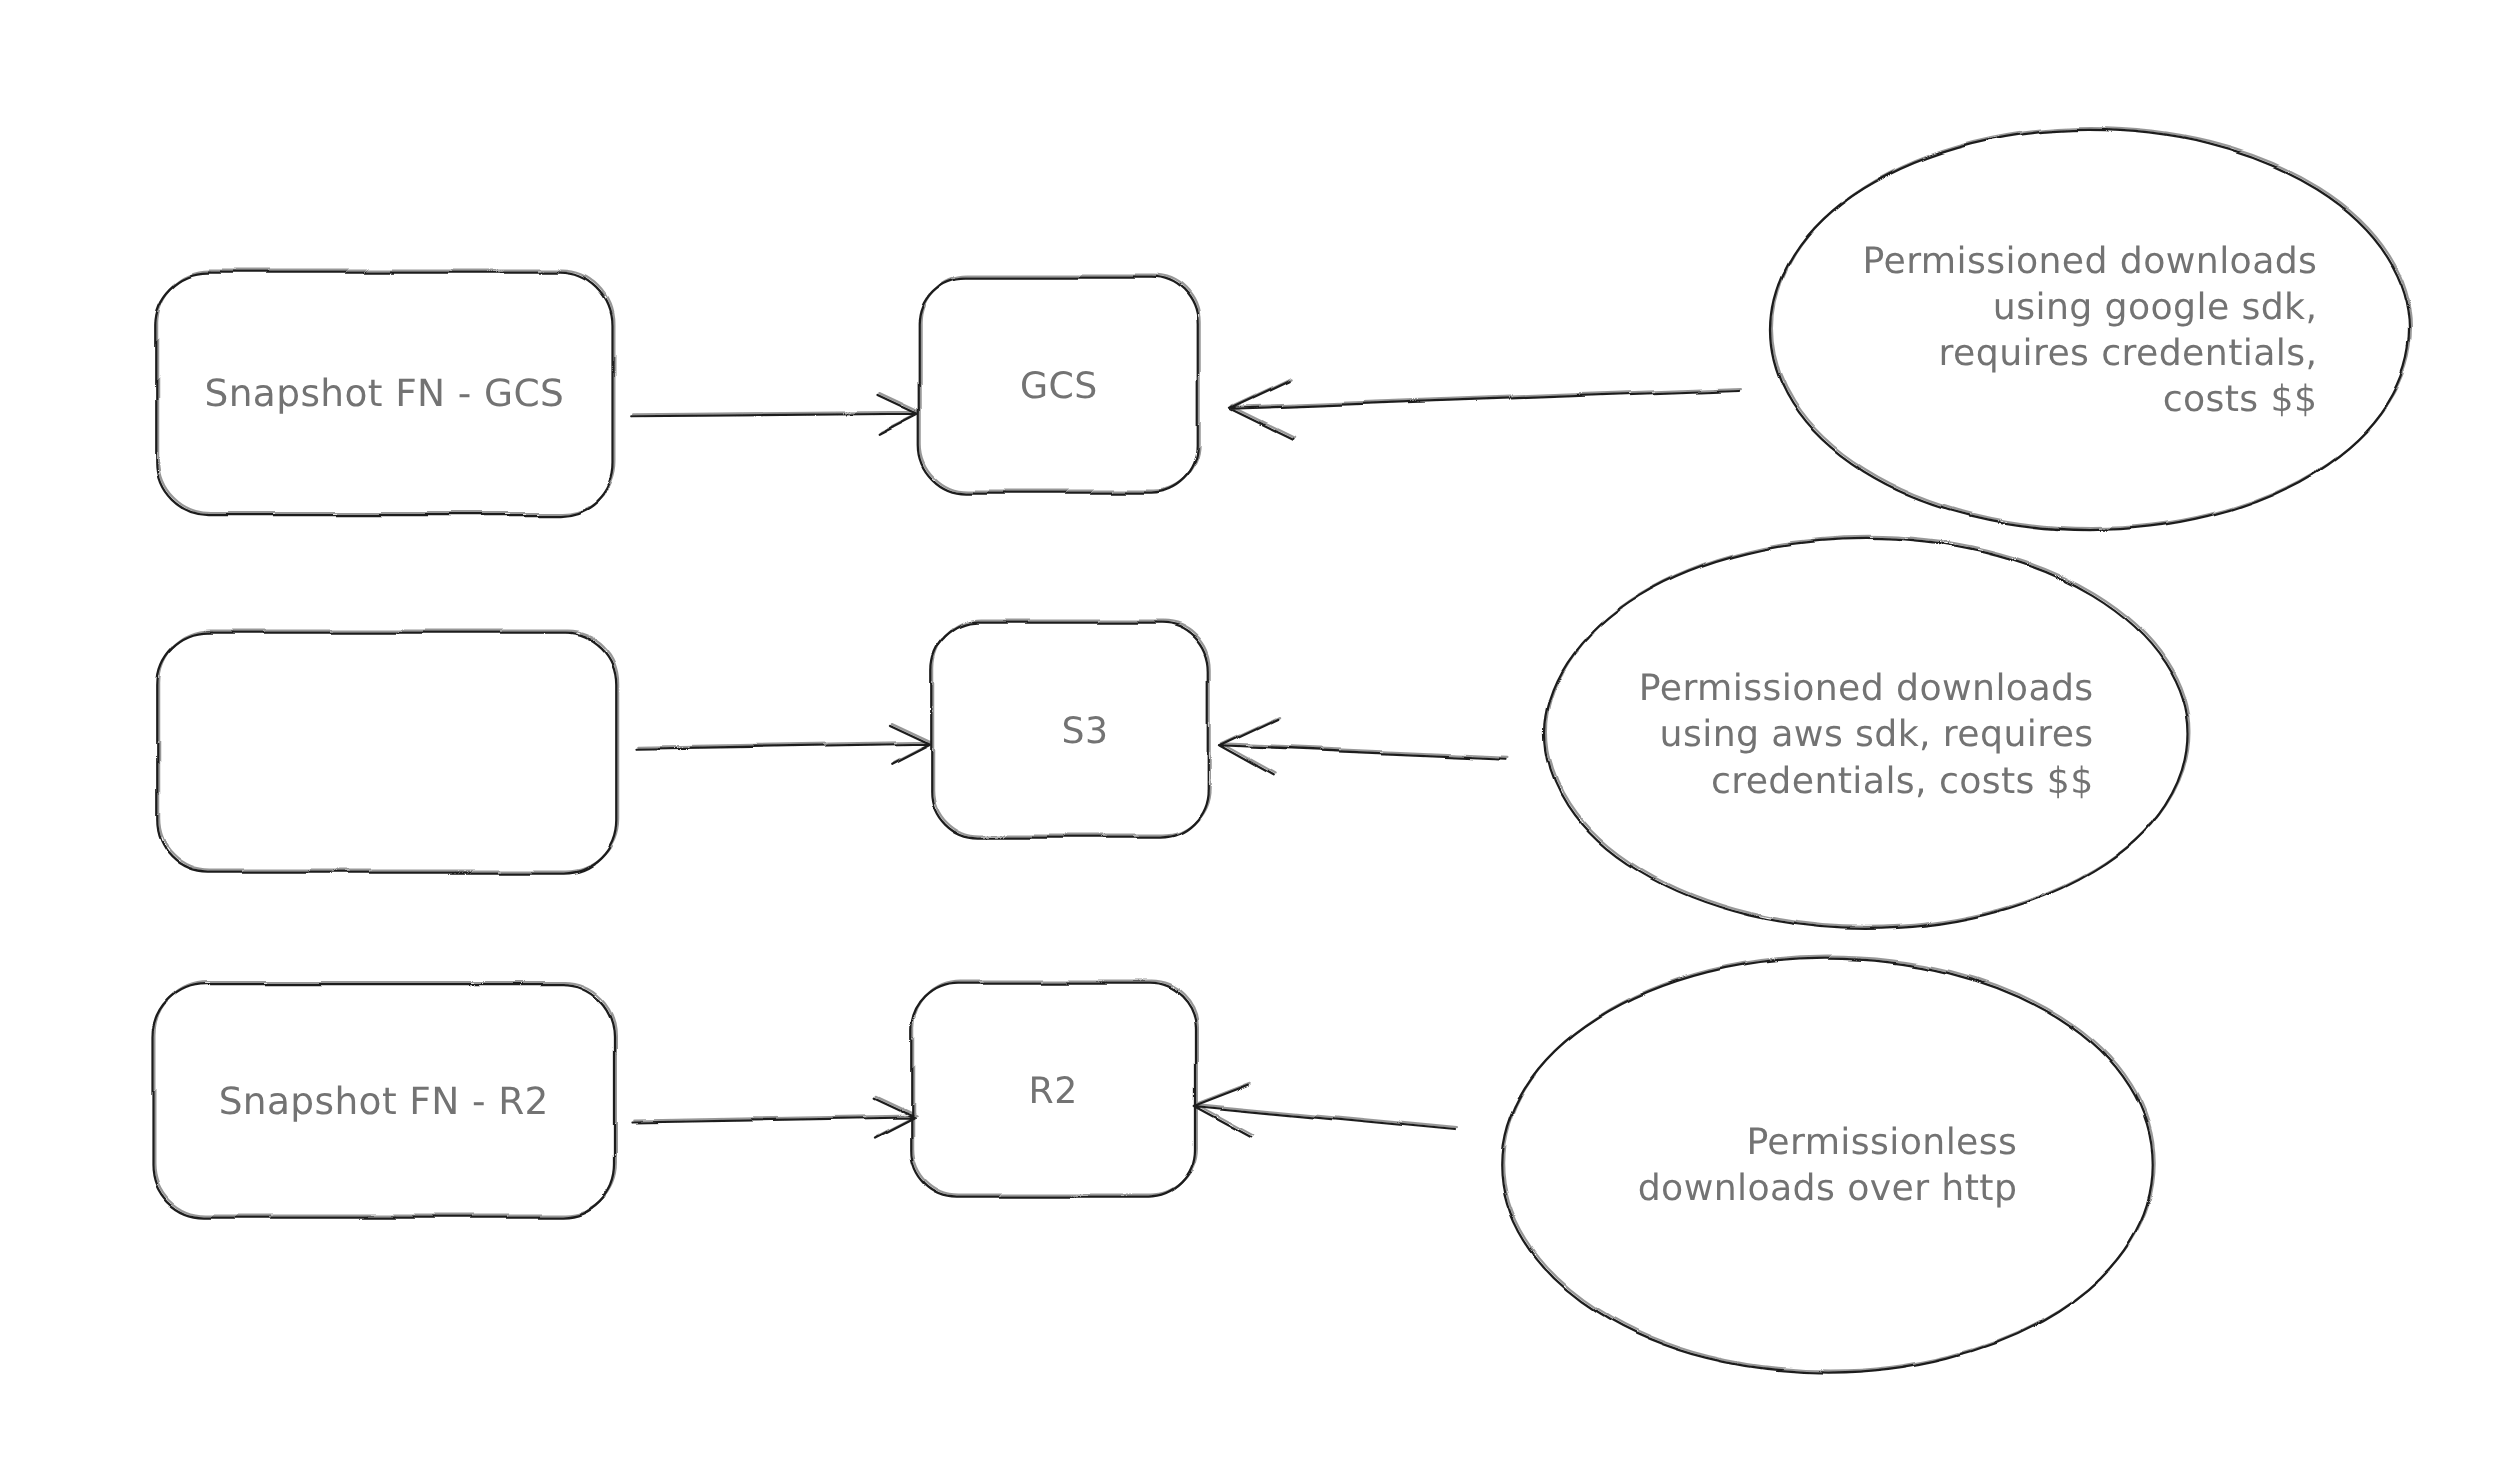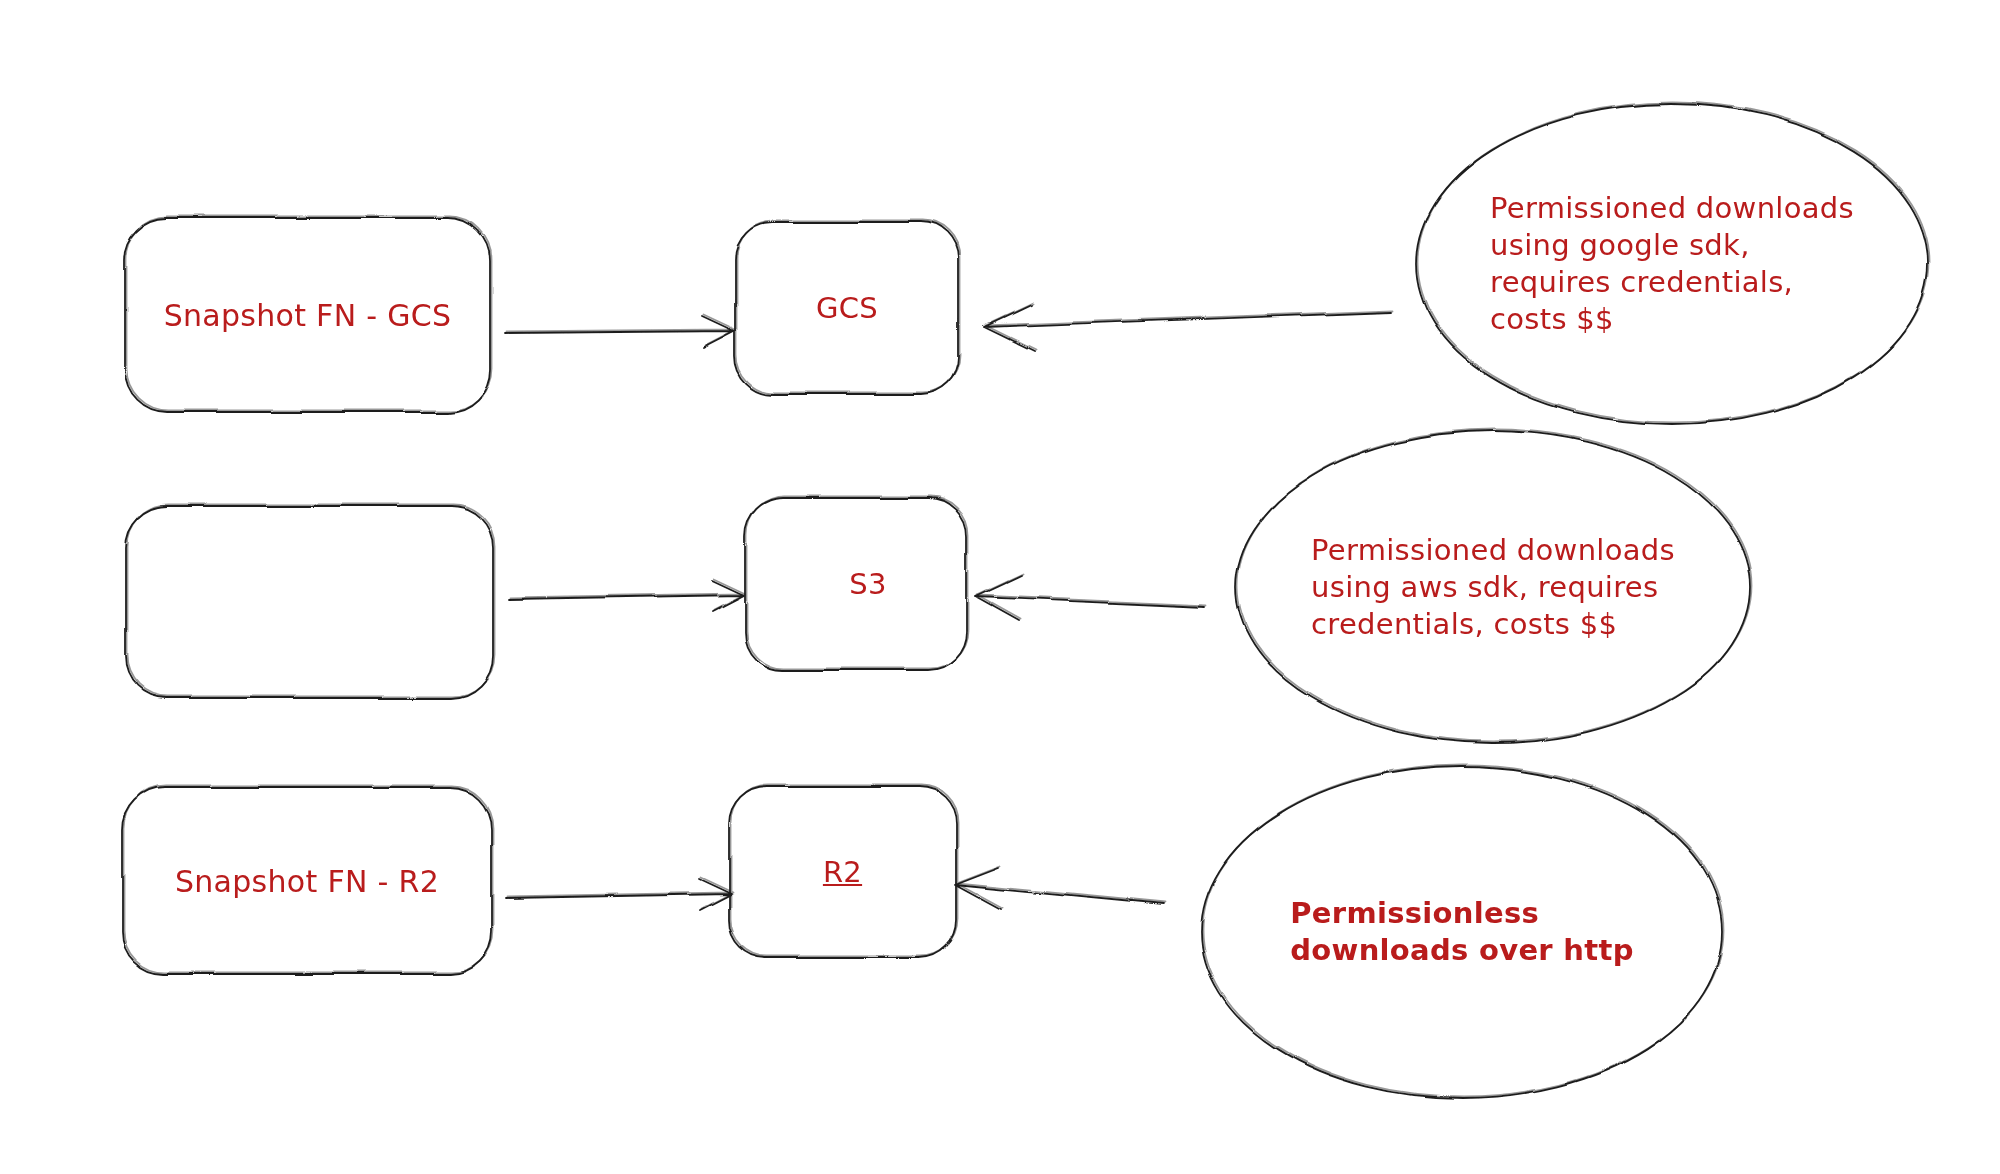--- a/index.html
+++ b/index.html
@@ -28,22 +28,22 @@
     stroke-width: 1.8;
     fill: none;
     stroke-linecap: round;
     stroke-linejoin: round;
   }
   .label {
     position: absolute;
     display: flex;
     align-items: center;
     justify-content: center;
-    text-align: left;
-    color: #b91c1c;
+    text-align: right;
+    color: #737373;
     letter-spacing: 0.3px;
     user-select: none;
   }
   .node-label {
     font-size: 30px;
   }
   .target-label {
     font-size: 29px;
   }
   .note-label {
@@ -95,17 +95,17 @@
 using google sdk,
 requires credentials,
 costs $$</div>
 
   <div class="label target-label" style="left:745px; top:498px; width:222px; height:172px;padding-left:12px;">S3</div>
   <div class="label note-label" style="left:1283px; top:487px; width:420px; height:200px;">Permissioned downloads
 using aws sdk, requires
 credentials, costs $$</div>
 
   <div class="label node-label" style="left:122px; top:788px; width:370px; height:186px;">Snapshot FN - R2</div>
-  <div class="label target-label" style="left:729px; top:786px; width:227px; height:172px;text-decoration:underline;">R2</div>
-  <div class="label note-label" style="left:1252px; top:832px; width:420px; height:200px;font-weight:bold;">Permissionless
+  <div class="label target-label" style="left:729px; top:786px; width:227px; height:172px;">R2</div>
+  <div class="label note-label" style="left:1252px; top:832px; width:420px; height:200px;">Permissionless
 downloads over http</div>
 
 </div>
 
 </body></html>

